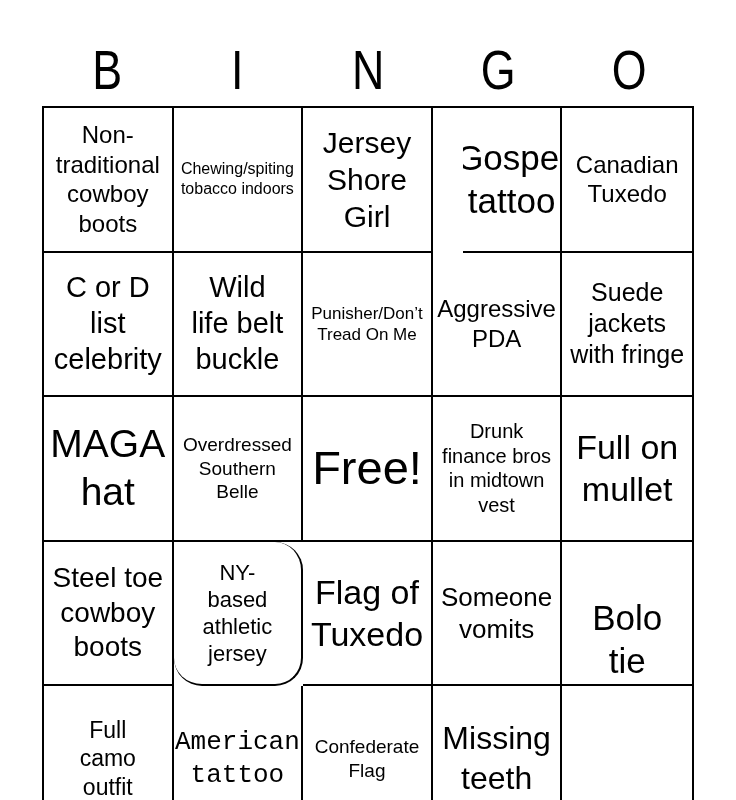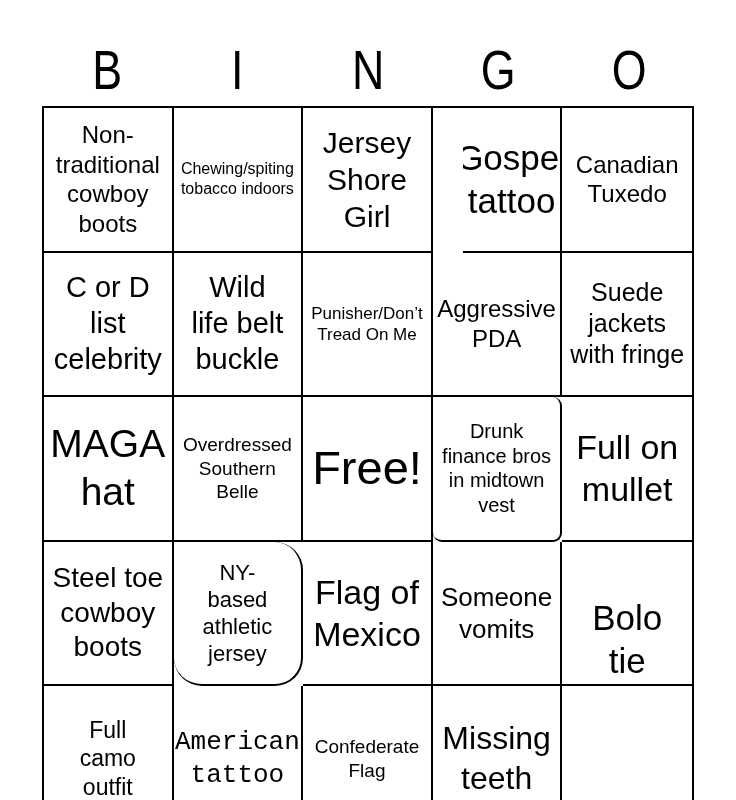--- a/index.html
+++ b/index.html
@@ -130,21 +130,21 @@
 hat</span>
         </div>
       <div class="cell" style="font-size: 19px;">
           <span class="cell-text">Overdressed
 Southern
 Belle</span>
         </div>
       <div class="cell" style="font-size: 47px;">
           <span class="cell-text">Free!</span>
         </div>
-      <div class="cell" style="font-size: 20px; border-radius: 9px;">
+      <div class="cell" style="font-size: 20px;">
           <span class="cell-text">Drunk
 finance bros
 in midtown
 vest</span>
         </div>
       <div class="cell" style="font-size: 34px;">
           <span class="cell-text">Full on
 mullet</span>
         </div>
       <div class="cell" style="font-size: 28px;">
@@ -153,21 +153,21 @@
 boots</span>
         </div>
       <div class="cell" style="font-size: 22px; border-radius: 28px;">
           <span class="cell-text">NY-
 based
 athletic
 jersey</span>
         </div>
       <div class="cell" style="font-size: 34px;">
           <span class="cell-text">Flag of
-Mexico</span>
+Tuxedo</span>
         </div>
       <div class="cell" style="font-size: 26px;">
           <span class="cell-text">Someone
 vomits</span>
         </div>
       <div class="cell" style="font-size: 35px; align-items: flex-end;">
           <span class="cell-text">Bolo
 tie</span>
         </div>
       <div class="cell" style="font-size: 23px;">

